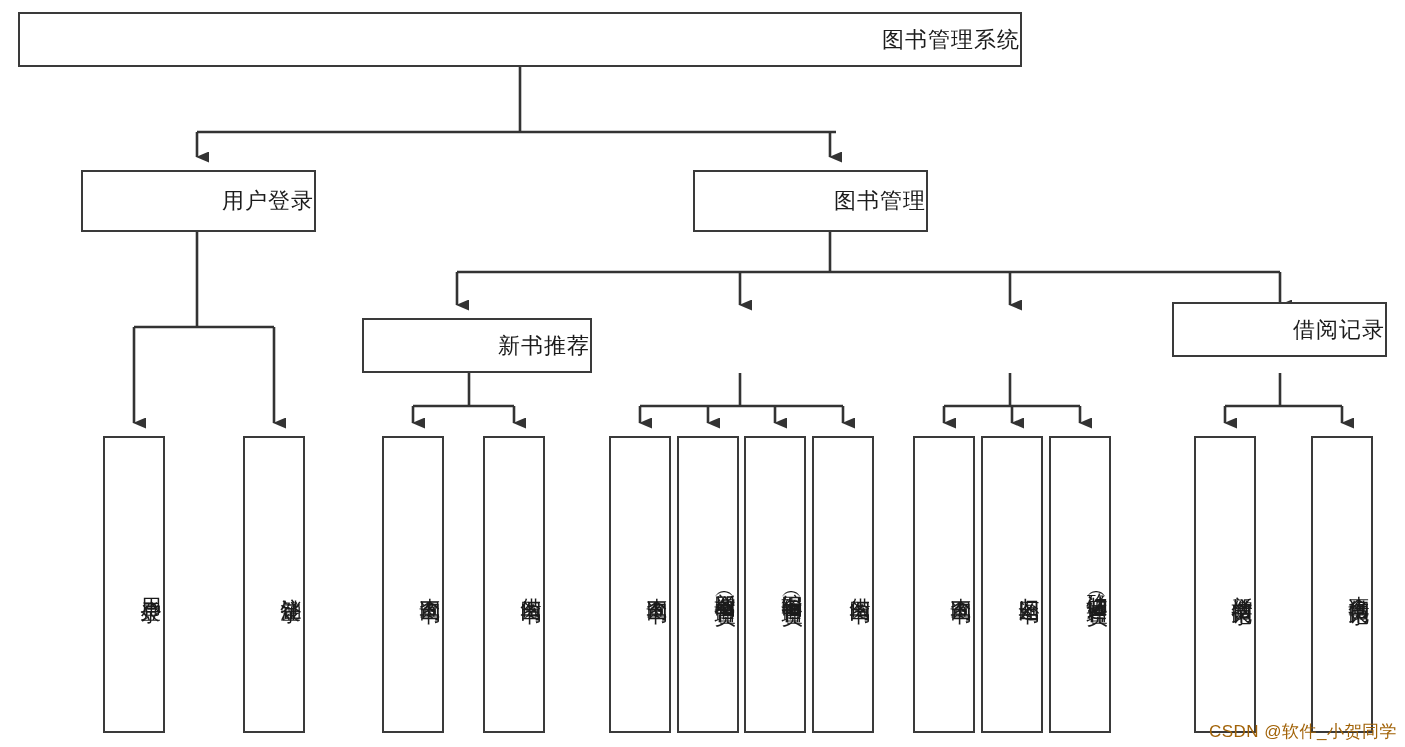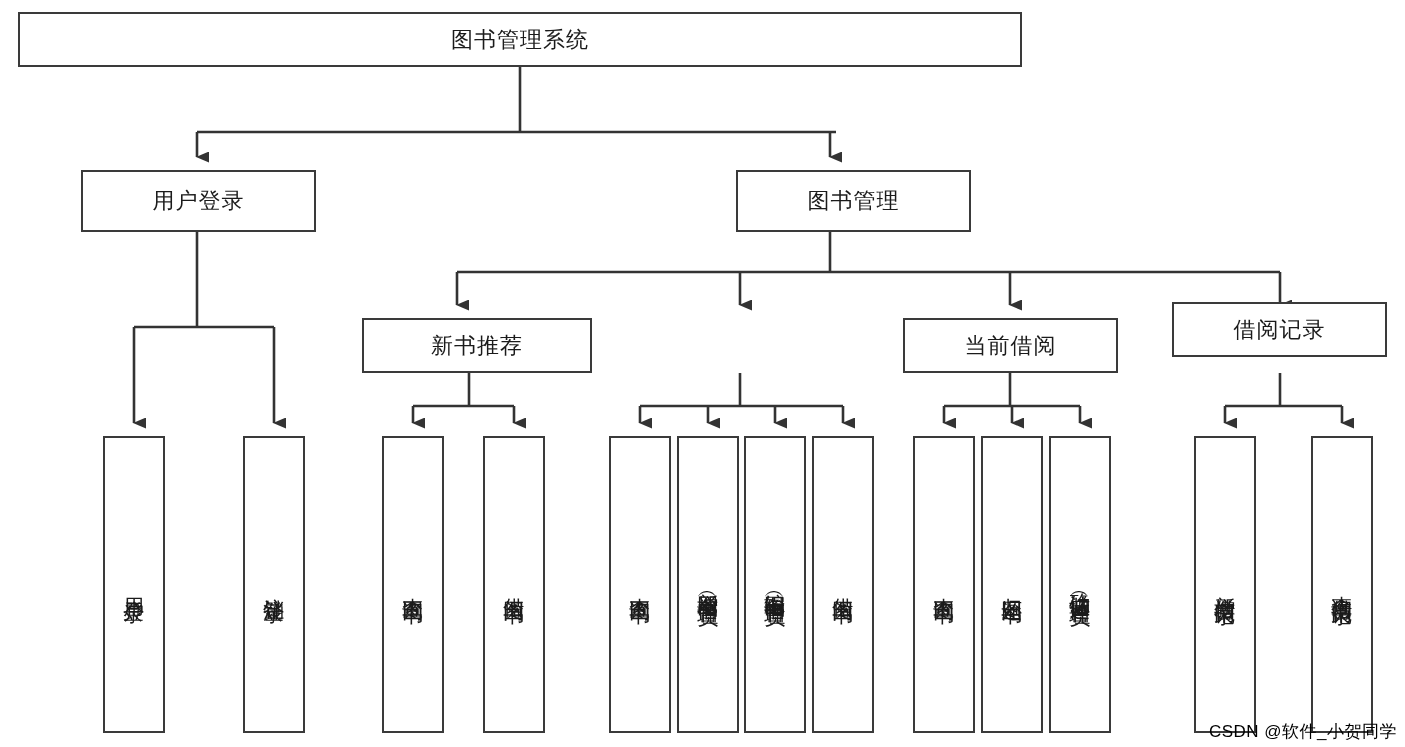--- a/index.html
+++ b/index.html
@@ -1,25 +1,25 @@
 <!DOCTYPE html>
 <html><head>
 <meta charset="utf-8">
 <style>
   html,body{margin:0;padding:0;background:#ffffff;}
   body{width:1405px;height:747px;font-family:"Liberation Sans","DejaVu Sans",sans-serif;overflow:hidden;}
   #stage{position:relative;width:1405px;height:747px;background:#fff;}
   svg#wires{position:absolute;left:0;top:0;width:1405px;height:747px;}
   .node{position:absolute;box-sizing:border-box;background:#ffffff;border:2.5px solid #3a3a3a;
-        display:flex;align-items:center;justify-content:center;color:#1b1b1b;}
+        display:flex;align-items:center;justify-content:flex-end;color:#1b1b1b;}
   .node.h{font-size:22px;letter-spacing:1px;}
   .node.leaf{font-size:21px;letter-spacing:1px;}
   .vtext{writing-mode:vertical-rl;text-orientation:upright;line-height:1.12;
          letter-spacing:2px;white-space:nowrap;}
-  .watermark{position:absolute;right:8px;bottom:4px;font-size:17px;color:#000000;
+  .watermark{position:absolute;right:8px;bottom:4px;font-size:17px;color:#a16207;
              letter-spacing:.5px;white-space:nowrap;}
 </style>
 </head>
 <body>
 
 <div id="stage">
 
   <svg id="wires" viewBox="0 0 1405 747" xmlns="http://www.w3.org/2000/svg">
     <defs>
       <marker id="arw" markerWidth="11" markerHeight="13" refX="5.5" refY="12" orient="auto" markerUnits="userSpaceOnUse">
@@ -70,29 +70,26 @@
     </g>
   </svg>
 
   <div class="node h" style="left:18px;top:12px;width:1004px;height:55px;">
     <span>图书管理系统</span>
   </div>
 
   <div class="node h" style="left:81px;top:170px;width:235px;height:62px;">
     <span>用户登录</span>
   </div>
-  <div class="node h" style="left:736px;top:170px;width:235px;height:62px;">
+  <div class="node h" style="left:693px;top:170px;width:235px;height:62px;">
     <span>图书管理</span>
   </div>
 
   <div class="node h" style="left:362px;top:318px;width:230px;height:55px;">
     <span>新书推荐</span>
-  </div>
-  <div class="node h" style="left:903px;top:318px;width:215px;height:55px;">
-    <span>当前借阅</span>
   </div>
   <div class="node h" style="left:1172px;top:302px;width:215px;height:55px;">
     <span>借阅记录</span>
   </div>
 
   <div class="node leaf" style="left:103px;top:436px;width:62px;height:297px;">
     <span class="vtext">用户登录</span>
   </div>
   <div class="node leaf" style="left:243px;top:436px;width:62px;height:297px;">
     <span class="vtext">注销登录</span>

